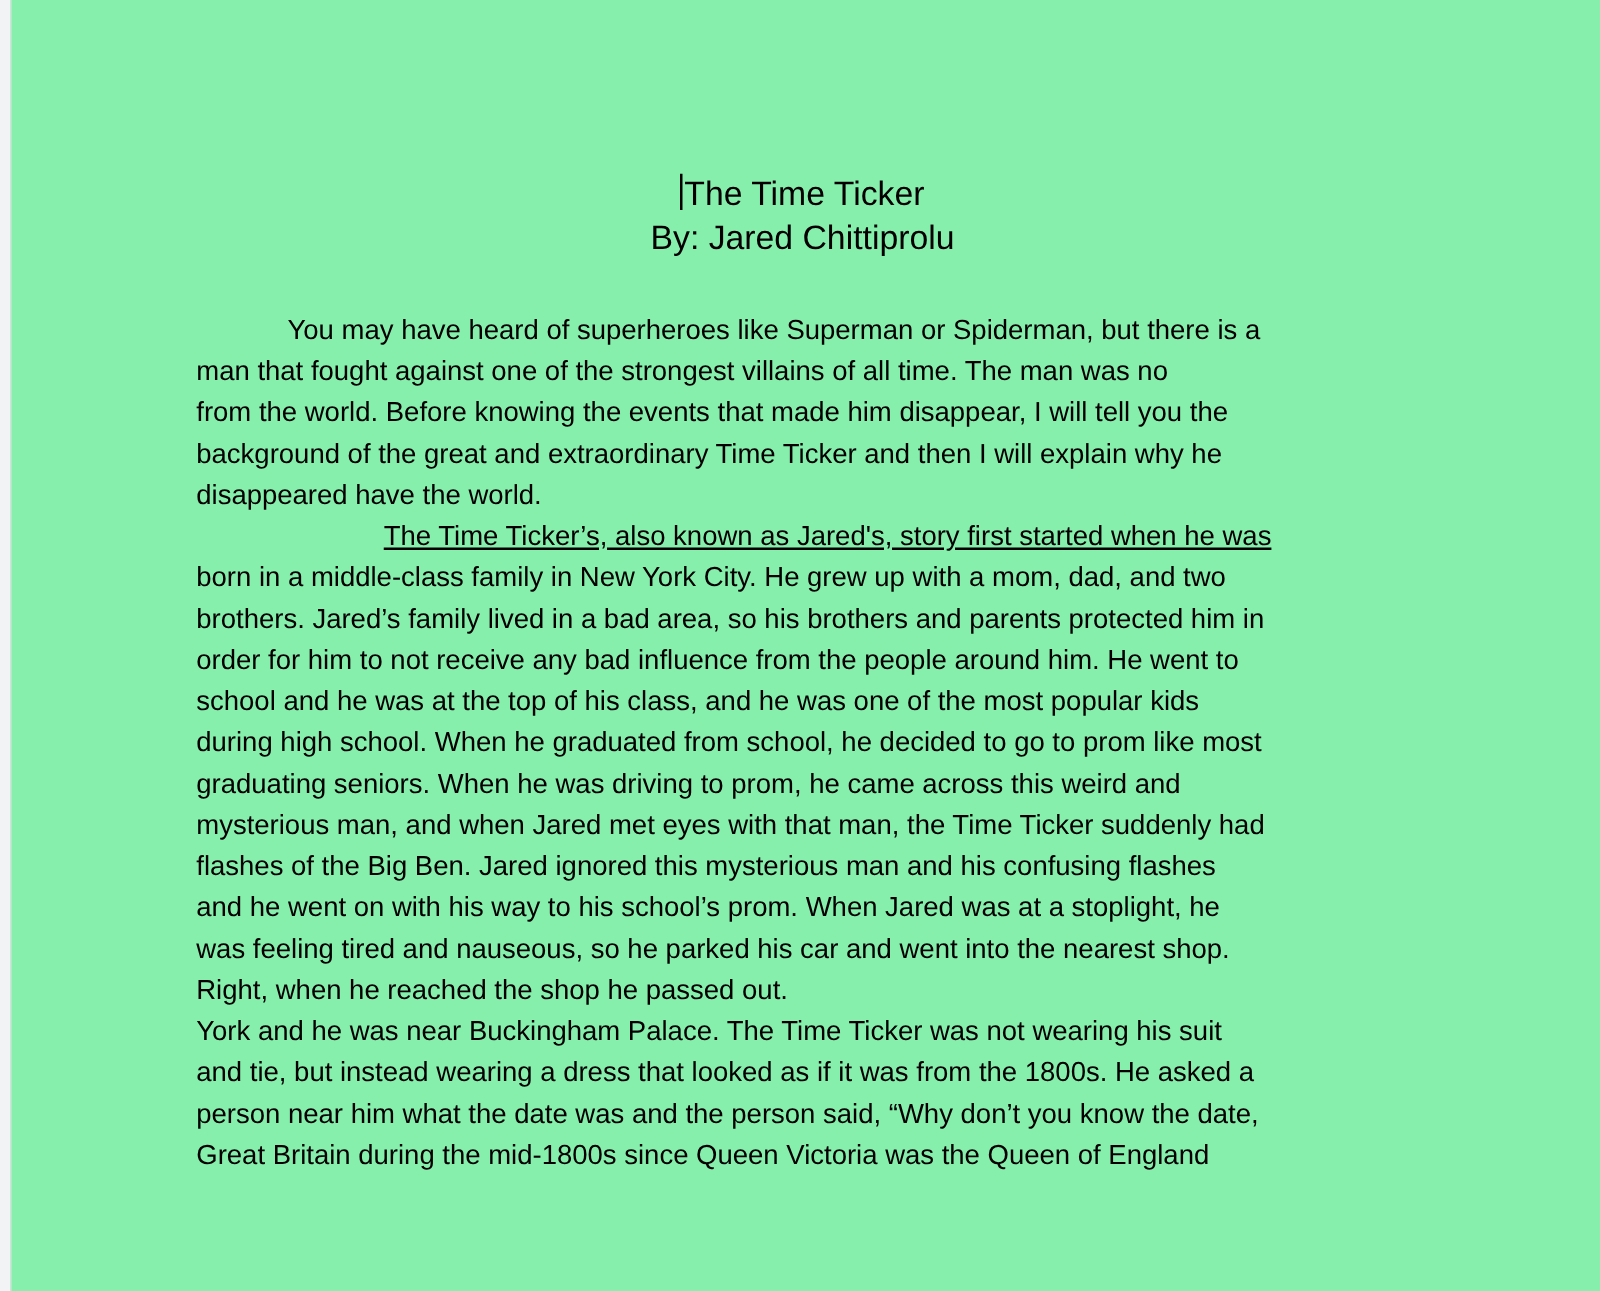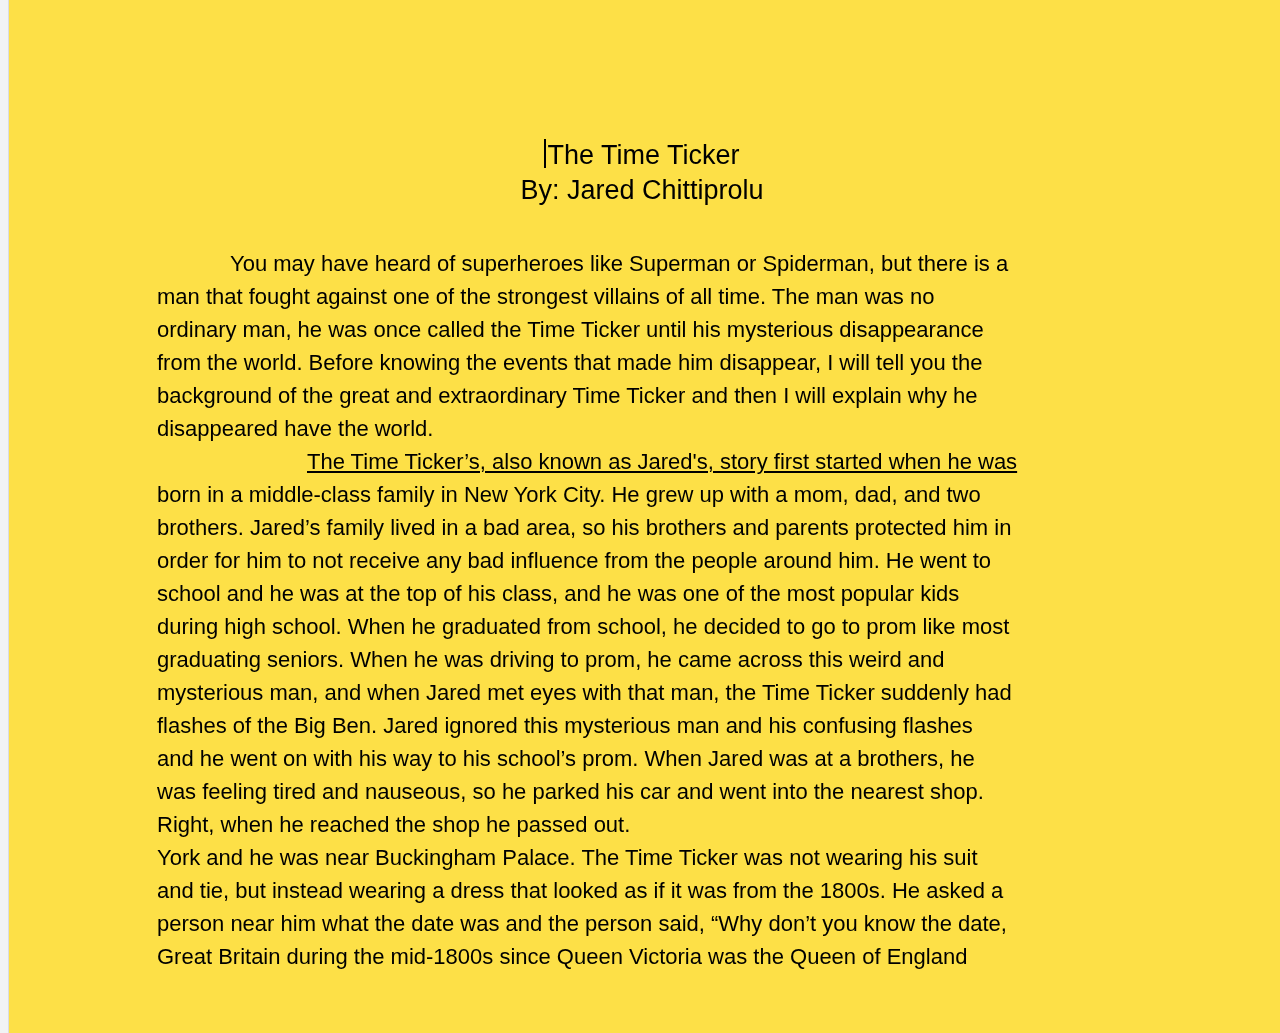--- a/index.html
+++ b/index.html
@@ -22,21 +22,21 @@
     left: 0; top: 0; bottom: 0;
     width: 8px;
     background: #f1f3f4;
     border-right: 1px solid #dadce0;
   }
   .page {
     position: absolute;
     left: 9px; top: 0;
     width: 1271px;
     height: 1033px;
-    background: #fde047;
+    background: #86efac;
   }
   .content {
     position: absolute;
     left: 148px;             
     top: 138px;
     width: 970px;
   }
   .title-block {
     text-align: center;
   }
@@ -75,36 +75,35 @@
 
       <div class="title-block">
         <div class="title-line"><span class="caret"></span><span>The Time Ticker</span></div>
         <div class="title-line">By: Jared Chittiprolu</div>
       </div>
 
       <div class="body-text" id="paragraphs">
           <div class="paragraph">
             <div class="line indent-1">You may have heard of superheroes like Superman or Spiderman, but there is a</div>
             <div class="line">man that fought against one of the strongest villains of all time. The man was no</div>
-            <div class="line">ordinary man, he was once called the Time Ticker until his mysterious disappearance</div>
             <div class="line">from the world. Before knowing the events that made him disappear, I will tell you the</div>
             <div class="line">background of the great and extraordinary Time Ticker and then I will explain why he</div>
             <div class="line">disappeared have the world.</div>
           </div>
           <div class="paragraph">
             <div class="line indent-2">The Time Ticker’s, also known as Jared's, story first started when he was</div>
             <div class="line">born in a middle-class family in New York City. He grew up with a mom, dad, and two</div>
             <div class="line">brothers. Jared’s family lived in a bad area, so his brothers and parents protected him in</div>
             <div class="line">order for him to not receive any bad influence from the people around him. He went to</div>
             <div class="line">school and he was at the top of his class, and he was one of the most popular kids</div>
             <div class="line">during high school. When he graduated from school, he decided to go to prom like most</div>
             <div class="line">graduating seniors. When he was driving to prom, he came across this weird and</div>
             <div class="line">mysterious man, and when Jared met eyes with that man, the Time Ticker suddenly had</div>
             <div class="line">flashes of the Big Ben. Jared ignored this mysterious man and his confusing flashes</div>
-            <div class="line">and he went on with his way to his school’s prom. When Jared was at a brothers, he</div>
+            <div class="line">and he went on with his way to his school’s prom. When Jared was at a stoplight, he</div>
             <div class="line">was feeling tired and nauseous, so he parked his car and went into the nearest shop.</div>
             <div class="line">Right, when he reached the shop he passed out.</div>
           </div>
           <div class="paragraph">
             <div class="line">York and he was near Buckingham Palace. The Time Ticker was not wearing his suit</div>
             <div class="line">and tie, but instead wearing a dress that looked as if it was from the 1800s. He asked a</div>
             <div class="line">person near him what the date was and the person said, “Why don’t you know the date,</div>
             <div class="line">Great Britain during the mid-1800s since Queen Victoria was the Queen of England</div>
           </div>
         </div>

